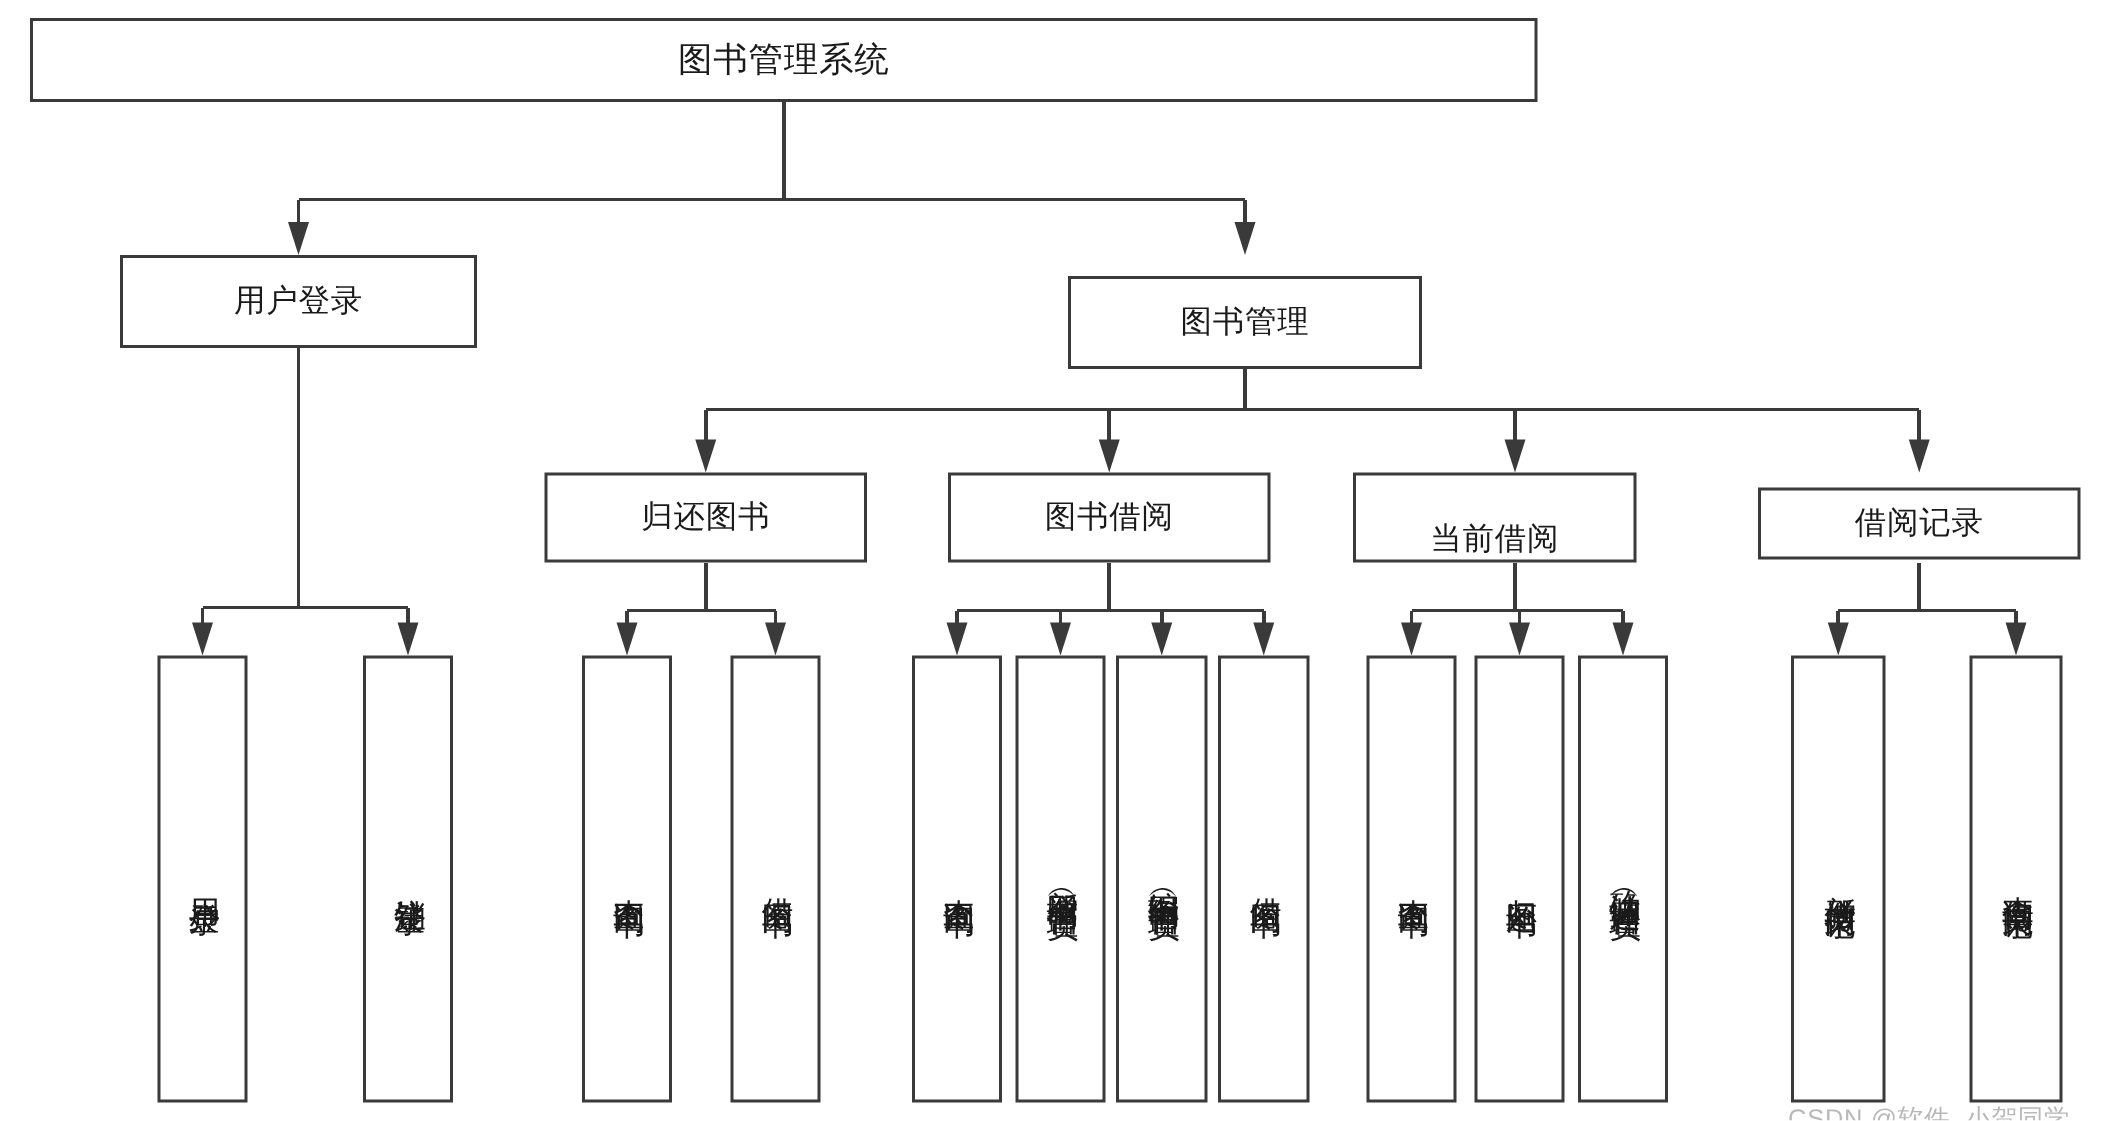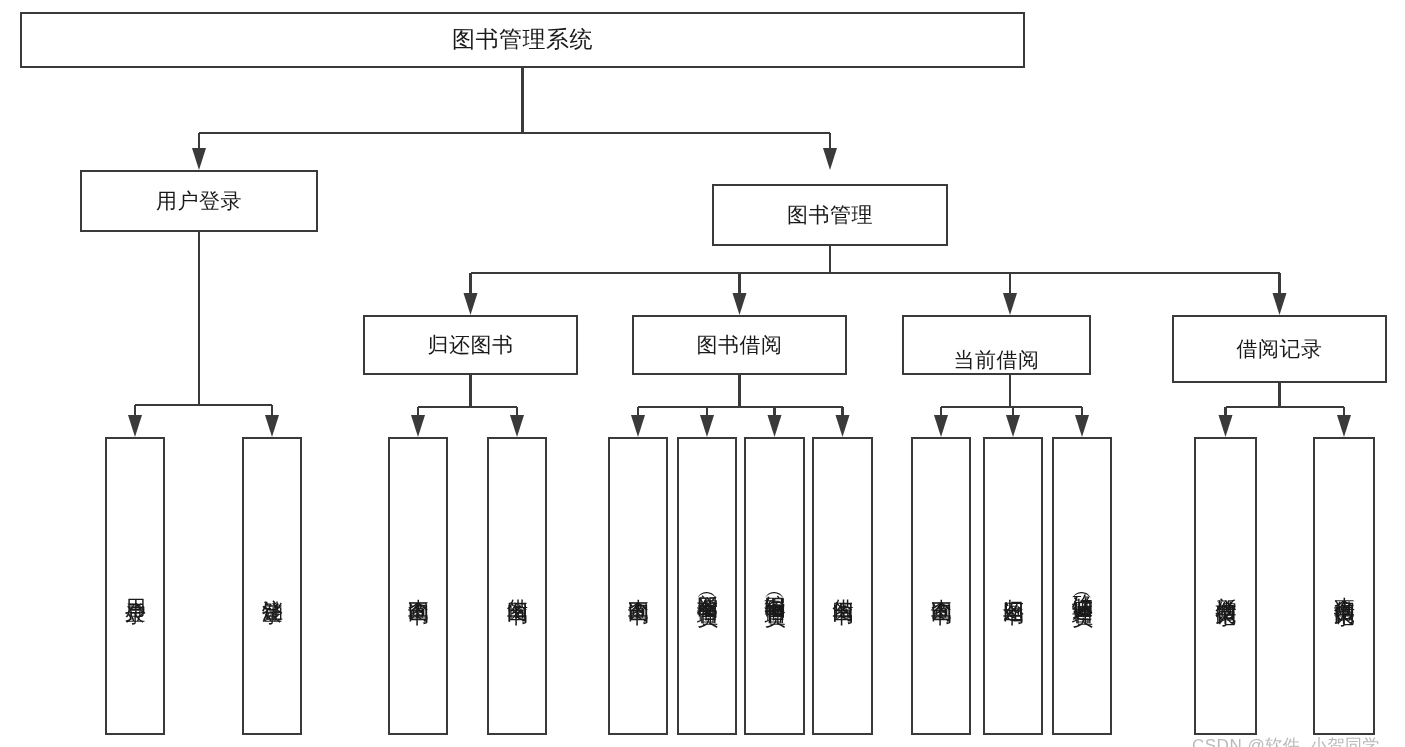--- a/index.html
+++ b/index.html
@@ -134,21 +134,21 @@
       </div>
       <div class="node level-2" style="left: 363px; top: 315px; width: 215px; height: 60px;">
         <span class="node-label">归还图书</span>
       </div>
       <div class="node level-2" style="left: 632px; top: 315px; width: 215px; height: 60px;">
         <span class="node-label">图书借阅</span>
       </div>
       <div class="node level-2" style="left: 902px; top: 315px; width: 189px; height: 60px; align-items: flex-end;">
         <span class="node-label">当前借阅</span>
       </div>
-      <div class="node level-2" style="left: 1172px; top: 315px; width: 215px; height: 68px;">
+      <div class="node level-2" style="left: 1172px; top: 325px; width: 215px; height: 48px;">
         <span class="node-label">借阅记录</span>
       </div>
       <div class="node level-3 leaf" style="left: 105px; top: 437px; width: 60px; height: 298px;">
         <span class="node-label">用户登录</span>
       </div>
       <div class="node level-3 leaf" style="left: 242px; top: 437px; width: 60px; height: 298px;">
         <span class="node-label">注销登录</span>
       </div>
       <div class="node level-3 leaf" style="left: 388px; top: 437px; width: 60px; height: 298px;">
         <span class="node-label">查询图书</span>

